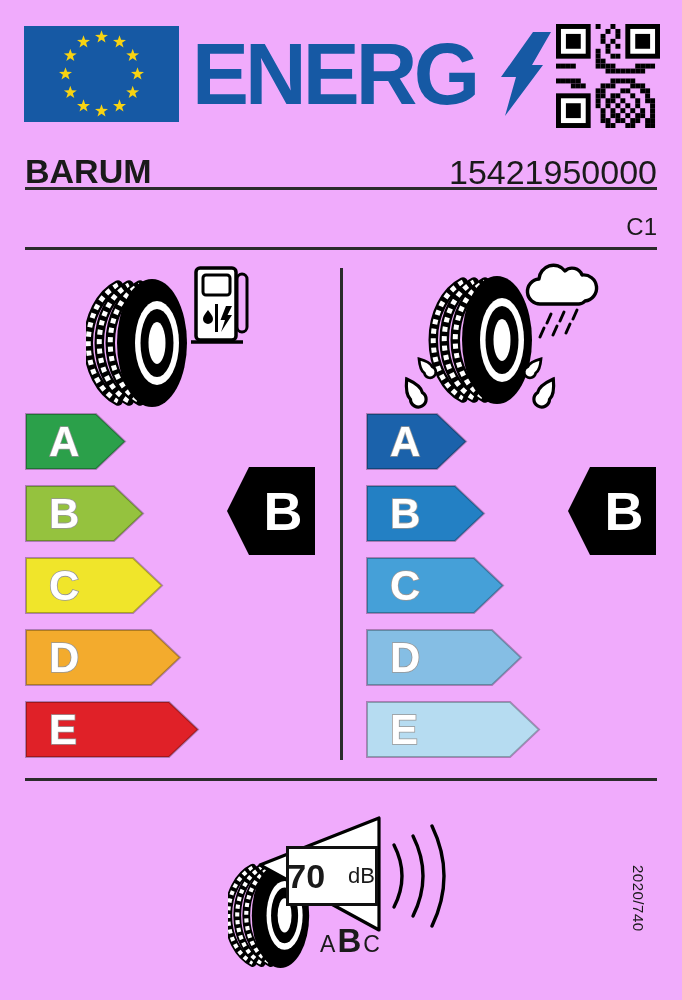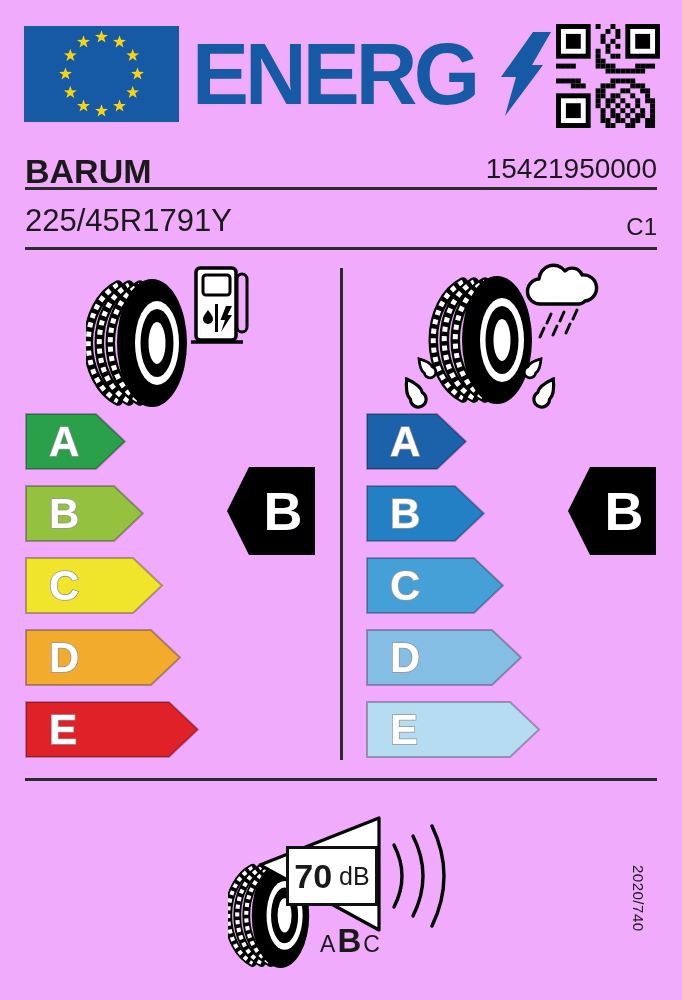--- a/index.html
+++ b/index.html
@@ -5,34 +5,34 @@
   html,body{margin:0;padding:0;background:#fff;}
   .label{position:relative;width:682px;height:1000px;background:#f0abfc;overflow:hidden;
          font-family:"Liberation Sans",sans-serif;color:#1a1a1a;}
   .abs{position:absolute;}
   
   .flag{left:24px;top:26px;width:155px;height:96px;background:#1659a4;}
   .energ{left:192px;top:28px;font-size:88px;line-height:92px;font-weight:bold;
          color:#1659a4;letter-spacing:-4px;transform:scaleX(.97);transform-origin:left top;}
   
   .brand{left:25px;top:152px;font-size:34px;font-weight:bold;}
-  .typeid{right:25px;top:153px;font-size:28px;text-align:right;}
+  .typeid{right:25px;top:153px;font-size:34px;text-align:right;}
   .size{left:25px;top:203px;font-size:31px;}
   .tclass{right:25px;top:213px;font-size:24px;text-align:left;}
   .rule{left:25px;width:632px;height:3px;background:#2b2b2b;}
   .divider{left:340px;top:268px;width:3px;height:492px;background:#2b2b2b;}
   
   .grade-letter{font-family:"Liberation Sans",sans-serif;font-weight:bold;font-size:42px;
                 fill:#fff;stroke:#979797;stroke-width:1.6px;paint-order:stroke;}
   .ind-letter{font-family:"Liberation Sans",sans-serif;font-weight:bold;font-size:54px;fill:#fff;}
   
   .db-box{left:286px;top:846px;width:86px;height:54px;background:#fff;border:3px solid #111;
-          display:flex;align-items:center;justify-content:center;gap:7px;}
+          display:flex;align-items:center;justify-content:flex-end;gap:23px;}
   .db-val{font-size:34px;font-weight:bold;line-height:1;}
-  .db-unit{font-size:25px;line-height:1;}
+  .db-unit{font-size:22px;line-height:1;}
   .abc{left:310px;top:922px;width:80px;display:flex;align-items:baseline;justify-content:center;gap:2px;}
   .abc .sm{font-size:23px;}
   .abc .big{font-size:33px;font-weight:bold;}
   .reg{left:630px;top:865px;font-size:15px;writing-mode:vertical-rl;letter-spacing:.5px;}
   svg{display:block;}
 </style>
 </head>
 <body>
 
 <div class="label">
@@ -177,21 +177,20 @@
       <rect x="79.23809523809524" y="9.904761904761905" width="14.857142857142858" height="14.857142857142858" fill="#000"></rect>
       <rect x="0" y="69.33333333333334" width="34.66666666666667" height="34.66666666666667" fill="#000"></rect>
       <rect x="4.9523809523809526" y="74.28571428571429" width="24.761904761904763" height="24.761904761904763" fill="#fff"></rect>
       <rect x="9.904761904761905" y="79.23809523809524" width="14.857142857142858" height="14.857142857142858" fill="#000"></rect>
     </svg>
 
   <div class="abs brand">BARUM</div>
   <div class="abs typeid">15421950000</div>
   <div class="abs rule" style="top:187px;"></div>
 
-  <div class="abs size">225/45R1791Y</div>
   <div class="abs tclass">C1</div>
   <div class="abs rule" style="top:247px;"></div>
 
   <div class="abs divider"></div>
 
   <svg width="0" height="0" style="position:absolute" aria-hidden="true">
     <defs>
       <g id="tyre-sym">
         <path d="M 30 12 A 46 62 0 0 0 30 128" fill="none" stroke="#000" stroke-width="9.5" stroke-linecap="round"></path>
         <path d="M 30 12 A 46 62 0 0 0 30 128" fill="none" stroke="#fff" stroke-width="5" stroke-dasharray="5 4.5"></path>

